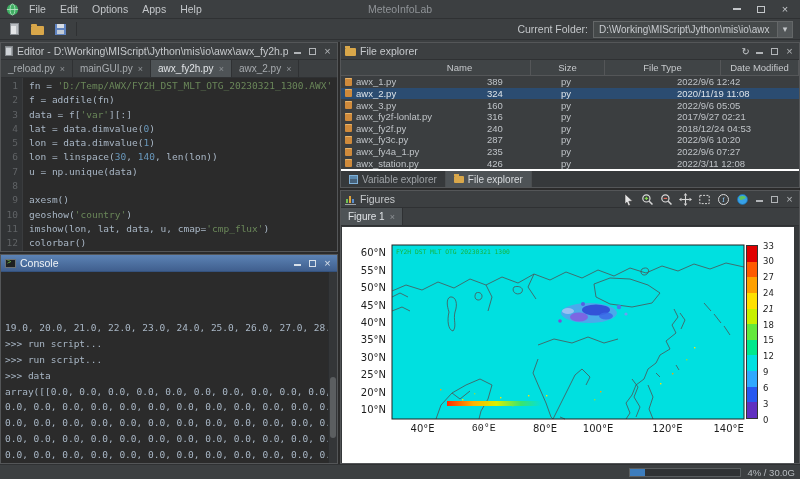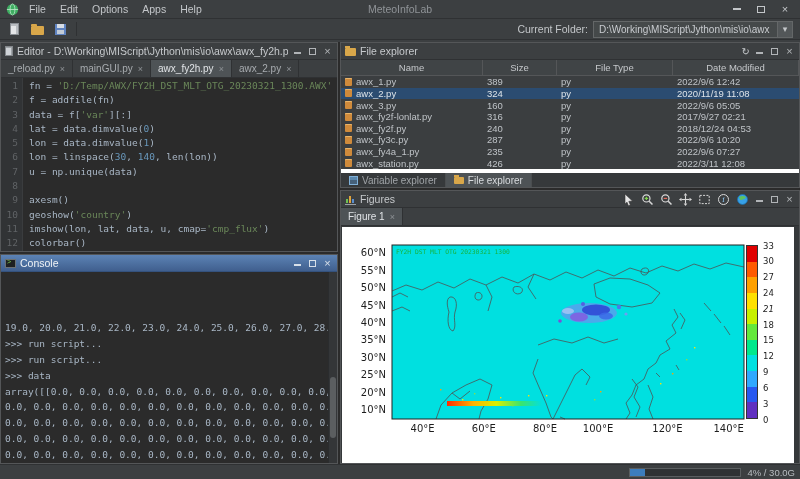--- a/index.html
+++ b/index.html
@@ -80,26 +80,26 @@
   
   #file-panel{height:146px;flex:0 0 146px;}
   #file-table{flex:1;display:flex;flex-direction:column;font-size:9.5px;background:#3b3e40;overflow:hidden;}
   .ft-header{display:flex;height:16px;flex:0 0 16px;background:#404446;color:#c6c9cc;border-bottom:1px solid #545658;}
   .ftc{padding:0 4px;display:flex;align-items:center;white-space:nowrap;overflow:hidden;}
   .hc{border-right:1px solid #545658;justify-content:flex-start;}
   .c0{width:142px;flex:0 0 142px;}
   .c1{width:74px;flex:0 0 74px;}
   .c2{width:116px;flex:0 0 116px;}
   .c3{flex:1;}
-  .ft-header .c0{justify-content:center;} .ft-header .c1{justify-content:center;} .ft-header .c2{justify-content:center;} .ft-header .c3{justify-content:center;}
+  .ft-header .c0{justify-content:center;margin-left:48px;} .ft-header .c1{justify-content:center;} .ft-header .c2{justify-content:center;} .ft-header .c3{justify-content:center;}
   #file-rows{flex:1;display:flex;flex-direction:column;}
   .ft-row{display:flex;flex:1;align-items:center;color:#bfc3c7;}
   .ft-row.selected{background:#2b4c71;color:#dde3e8;}
   .file-icon{width:7px;height:8px;flex:0 0 7px;background:#cf8a3b;border-radius:1px;margin-right:4px;box-shadow:inset 0 1px 0 #e8b46a;}
-  .bottom-tabs{height:18px;flex:0 0 18px;display:flex;border-top:4px solid #ffffff;background:#36393b;font-size:10px;}
+  .bottom-tabs{height:18px;flex:0 0 18px;display:flex;border-top:2px solid #ffffff;background:#36393b;font-size:10px;}
   .btab{display:flex;align-items:center;gap:4px;padding:0 8px;border-right:1px solid #4a4d4f;color:#9fa3a7;white-space:nowrap;}
   .btab.active{background:#4e5356;color:#d8dbde;}
   .btab-icon{display:inline-block;}
   .btab-icon.var{width:9px;height:9px;border:1px solid #7fb0d8;background:linear-gradient(#46617a,#46617a);box-shadow:inset 0 3px 0 #5a87ad;}
   .btab-icon.file{width:10px;height:7px;background:#d9a74a;border-radius:1px;position:relative;}
   .btab-icon.file::before{content:"";position:absolute;top:-2px;left:0;width:5px;height:2px;background:#d9a74a;}
 
   
   #figures-panel{flex:1;}
   .fig-tool{width:15px;height:14px;display:inline-flex;align-items:center;justify-content:center;}
@@ -467,21 +467,21 @@
                 <rect x="330" y="146" width="1.4" height="1.4" fill="#ffa200"></rect>
               <rect x="344" y="132" width="1.4" height="1.4" fill="#86e04a"></rect>
                 <rect x="352" y="120" width="1.4" height="1.4" fill="#ffe400"></rect>
               <rect x="258" y="164" width="1.4" height="1.4" fill="#ffa200"></rect>
             </g>
             <rect x="105" y="174" width="95" height="5" fill="url(#strip)"></rect>
             <text x="54" y="27" font-size="6.3" fill="#17b23c" font-family="DejaVu Sans Mono, monospace">FY2H DST MLT OTG 20230321 1300</text>
             <rect x="50" y="18" width="352" height="174" fill="none" stroke="#222222" stroke-width="1"></rect>
           </svg>
         <span class="ax-label ax-x" style="left: 80.6087px; top: 196px;">40°E</span>
-            <span class="ax-label ax-x" style="left: 141.826px; top: 196px;">60°E</span>
+            <span class="ax-label ax-x" style="left: 141.826px; top: 196px; font-family: Liberation Mono, monospace;">60°E</span>
             <span class="ax-label ax-x" style="left: 203.043px; top: 196px;">80°E</span>
             <span class="ax-label ax-x" style="left: 256px; top: 196px;">100°E</span>
             <span class="ax-label ax-x" style="left: 325.478px; top: 196px;">120°E</span>
             <span class="ax-label ax-x" style="left: 386.696px; top: 196px;">140°E</span>
             <span class="ax-label ax-y" style="top: 20.46px;">60°N</span>
             <span class="ax-label ax-y" style="top: 37.86px;">55°N</span>
             <span class="ax-label ax-y" style="top: 55.26px;">50°N</span>
             <span class="ax-label ax-y" style="top: 72.66px;">45°N</span>
             <span class="ax-label ax-y" style="top: 90.06px;">40°N</span>
             <span class="ax-label ax-y" style="top: 107.46px;">35°N</span>

